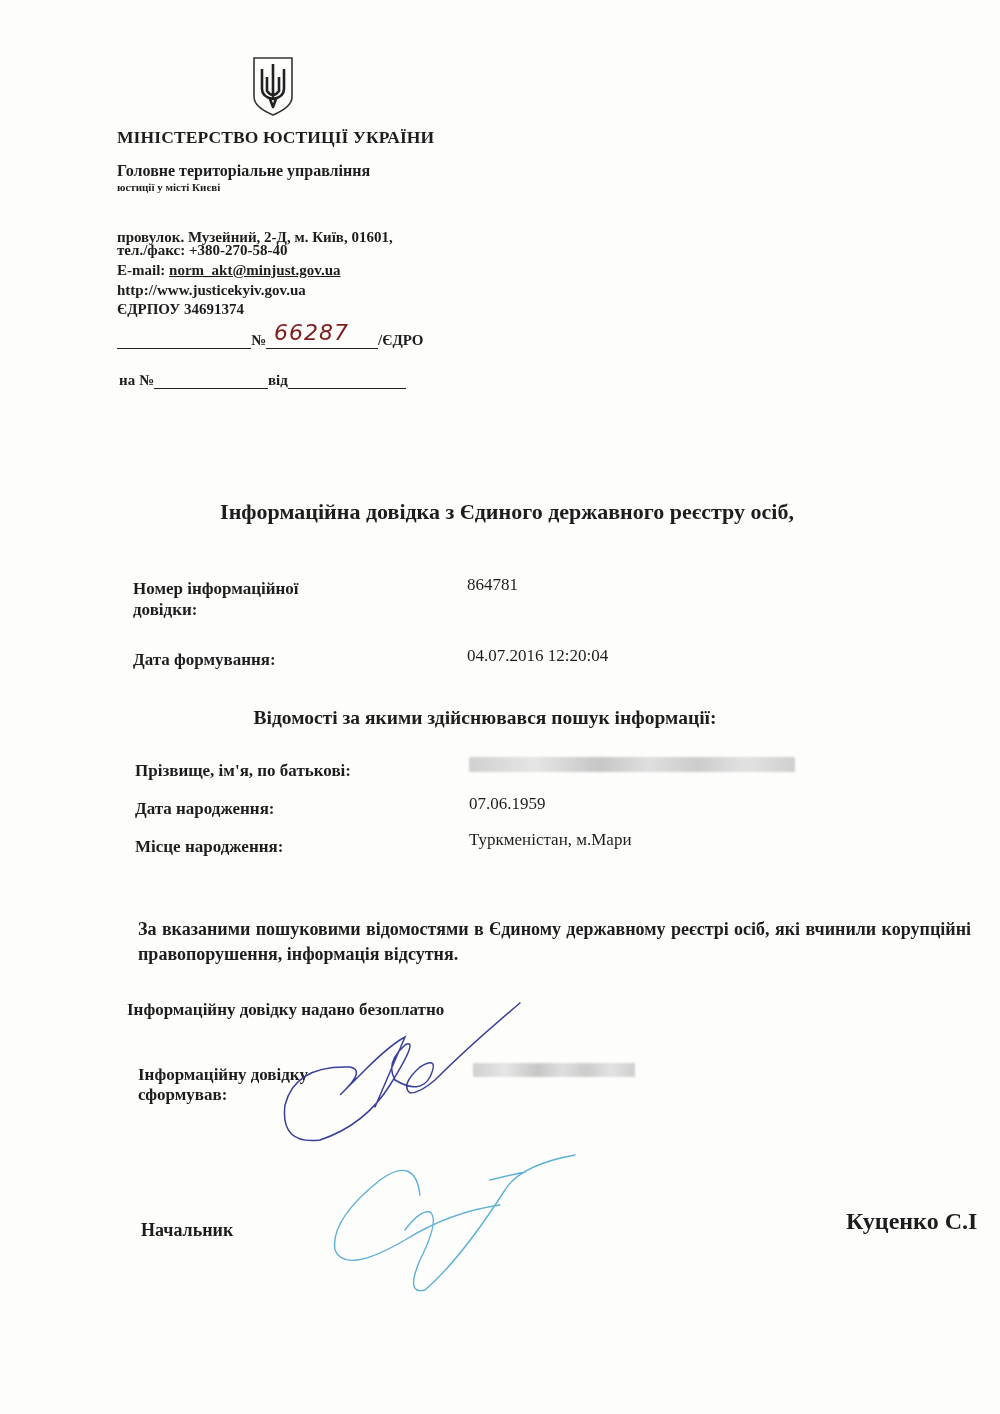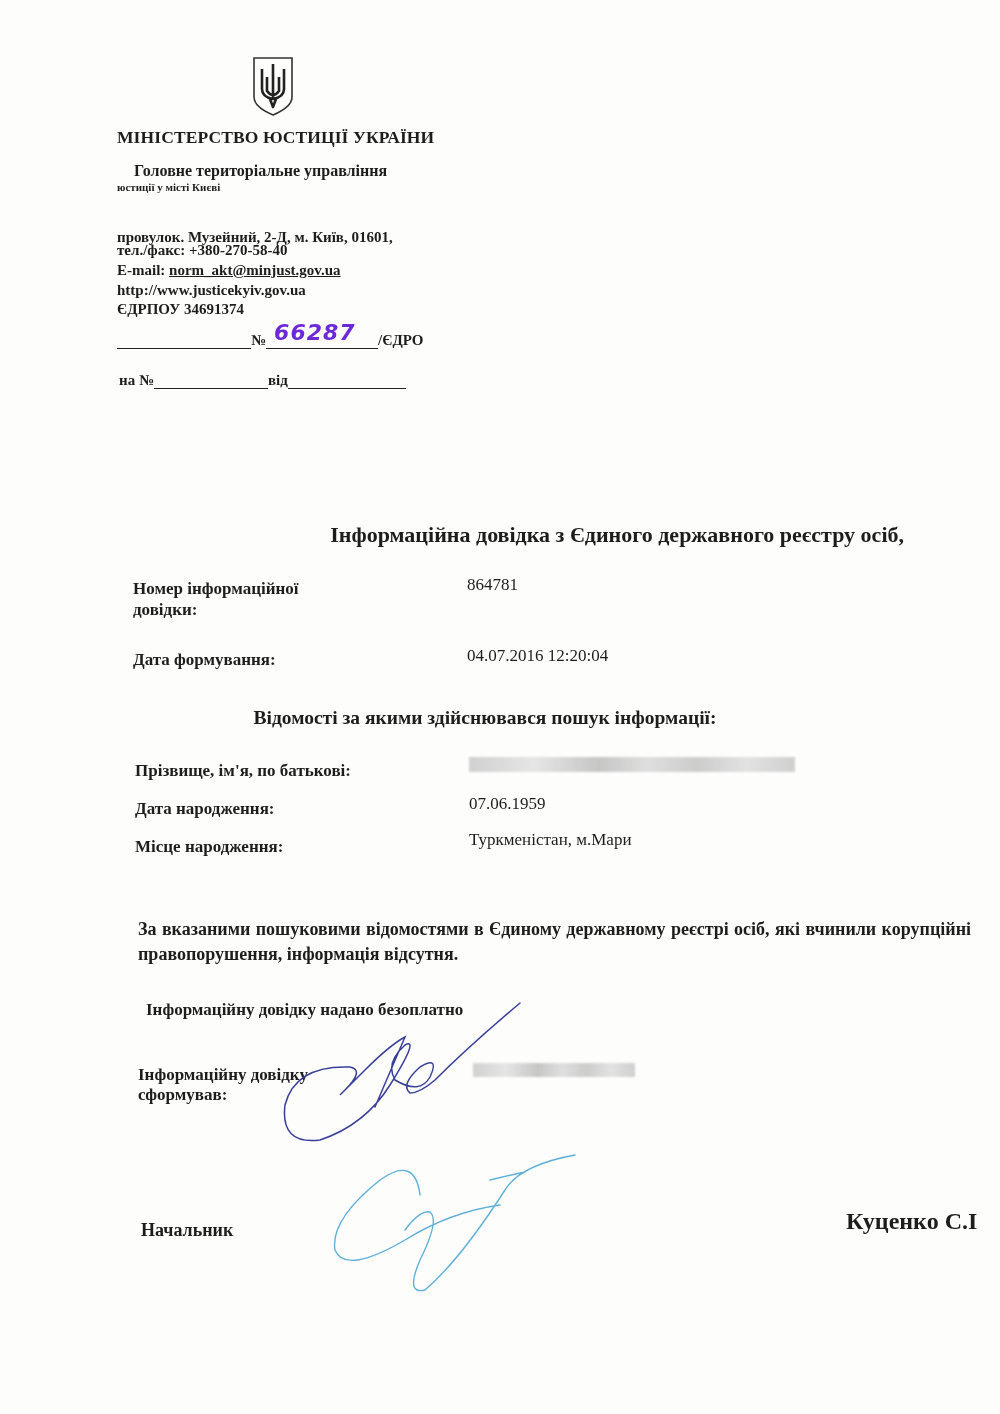--- a/index.html
+++ b/index.html
@@ -1,28 +1,28 @@
 <!DOCTYPE html>
 <html><head>
 <meta charset="utf-8">
 <style>
   html, body { margin:0; padding:0; }
   body { width:1000px; height:1414px; background:#fdfdfb; position:relative; overflow:hidden;
          font-family:"Liberation Serif", "DejaVu Serif", serif; color:#1d1d1d; }
   .abs { position:absolute; }
   .crest { left:250px; top:55px; width:46px; height:62px; }
   .org1 { left:117px; top:127px; font-size:17.5px; font-weight:bold; letter-spacing:0.1px; }
-  .org2 { left:117px; top:162px; font-size:16px; font-weight:bold;margin-left:17px; }
+  .org2 { left:117px; top:162px; font-size:16px; font-weight:bold; }
   .org3 { left:117px; top:181px; font-size:11px; font-weight:bold; }
   .addr { left:117px; font-size:15px; font-weight:bold; }
   .u { text-decoration:underline;text-align:right; }
   .regline { left:117px; top:332px; font-size:15px; font-weight:bold; display:flex; align-items:flex-end; }
   .blank { display:inline-block; border-bottom:1.3px solid #222; height:16px; }
-  .hand { font-family:"DejaVu Sans", sans-serif; font-style:italic; color:#6d28d9; font-size:22px; font-weight:bold; position:relative; top:-2px; letter-spacing:1px; }
-  .title { left:0; width:904px; top:521px; text-align:right; font-size:22px; font-weight:bold; line-height:27px; padding-left:110px; box-sizing:border-box; }
+  .hand { font-family:"DejaVu Sans", sans-serif; font-style:italic; color:#7f1d1d; font-size:22px; font-weight:normal; position:relative; top:-2px; letter-spacing:1px; }
+  .title { left:0; width:904px; top:498px; text-align:center; font-size:22px; font-weight:bold; line-height:27px; padding-left:110px; box-sizing:border-box; }
   .lbl { font-size:17px; font-weight:bold; }
   .val { font-size:17px; }
   .blur { background:linear-gradient(90deg,#c9c9c9,#e2e2e2 20%,#bdbdbd 40%,#dadada 55%,#c4c4c4 70%,#dedede 85%,#c8c8c8); filter:blur(1.2px); opacity:0.85; }
   .sub { left:0; width:860px; top:707px; text-align:center; font-size:19.5px; font-weight:bold; padding-left:110px; box-sizing:border-box; }
   .para { left:138px; top:892px; width:833px; font-size:18px; font-weight:bold; text-align:justify; line-height:25px;margin-top:25px; }
   .sig { pointer-events:none; }
 </style>
 </head>
 <body>
 
@@ -78,21 +78,21 @@
 <div class="abs blur" style="left:469px;top:757px;width:326px;height:15px"></div>
 
 <div class="abs lbl" style="left:135px;top:799px">Дата народження:</div>
 <div class="abs val" style="left:469px;top:794px">07.06.1959</div>
 
 <div class="abs lbl" style="left:135px;top:837px">Місце народження:</div>
 <div class="abs val" style="left:469px;top:830px">Туркменістан, м.Мари</div>
 
 <div class="abs para">За вказаними пошуковими відомостями в Єдиному державному реєстрі осіб, які вчинили корупційні правопорушення, інформація відсутня.</div>
 
-<div class="abs lbl" style="left:146px;top:1000px">Інформаційну довідку надано безоплатно</div>
+<div class="abs lbl" style="left:127px;top:1000px">Інформаційну довідку надано безоплатно</div>
 
 <div class="abs lbl" style="left:138px;top:1065px;line-height:20px">
   <div>Інформаційну довідку</div>
   <div>сформував:</div>
 </div>
 <div class="abs blur" style="left:473px;top:1063px;width:162px;height:14px"></div>
 
 <svg class="abs sig" style="left:270px;top:985px" width="270" height="160" viewBox="0 0 270 160">
   <path d="M250 18 Q200 60 165 95 Q150 108 140 108 Q130 100 150 82 Q170 70 160 92 Q150 110 125 95 Q115 78 135 60 Q150 52 120 100 Q95 140 50 155 Q10 160 15 120 Q25 80 80 82 Q95 85 75 105 Q60 120 95 85 Q120 60 135 52 L105 122" fill="none" stroke="#3a3f9a" stroke-width="1.5" stroke-linecap="round"></path>
 </svg>

